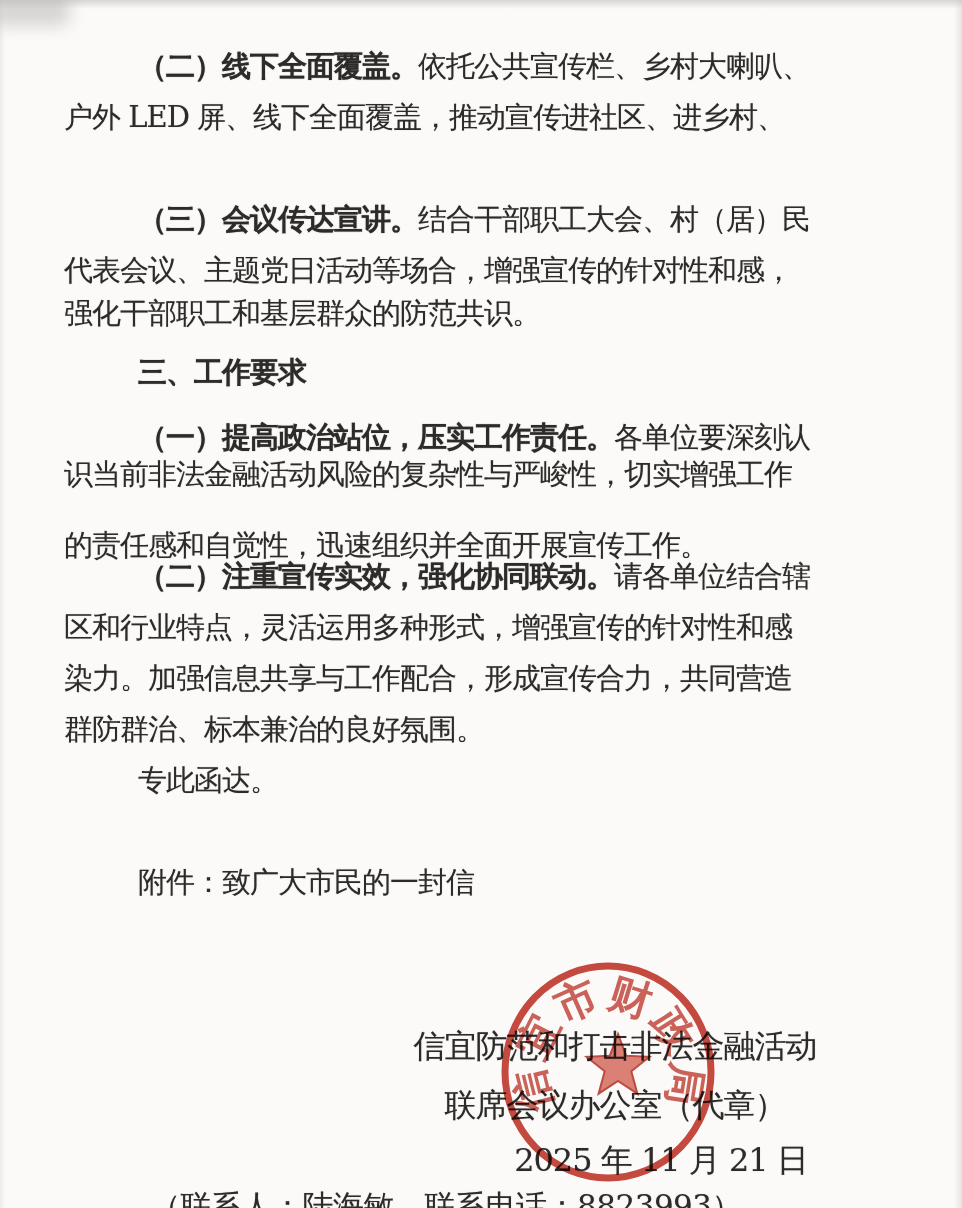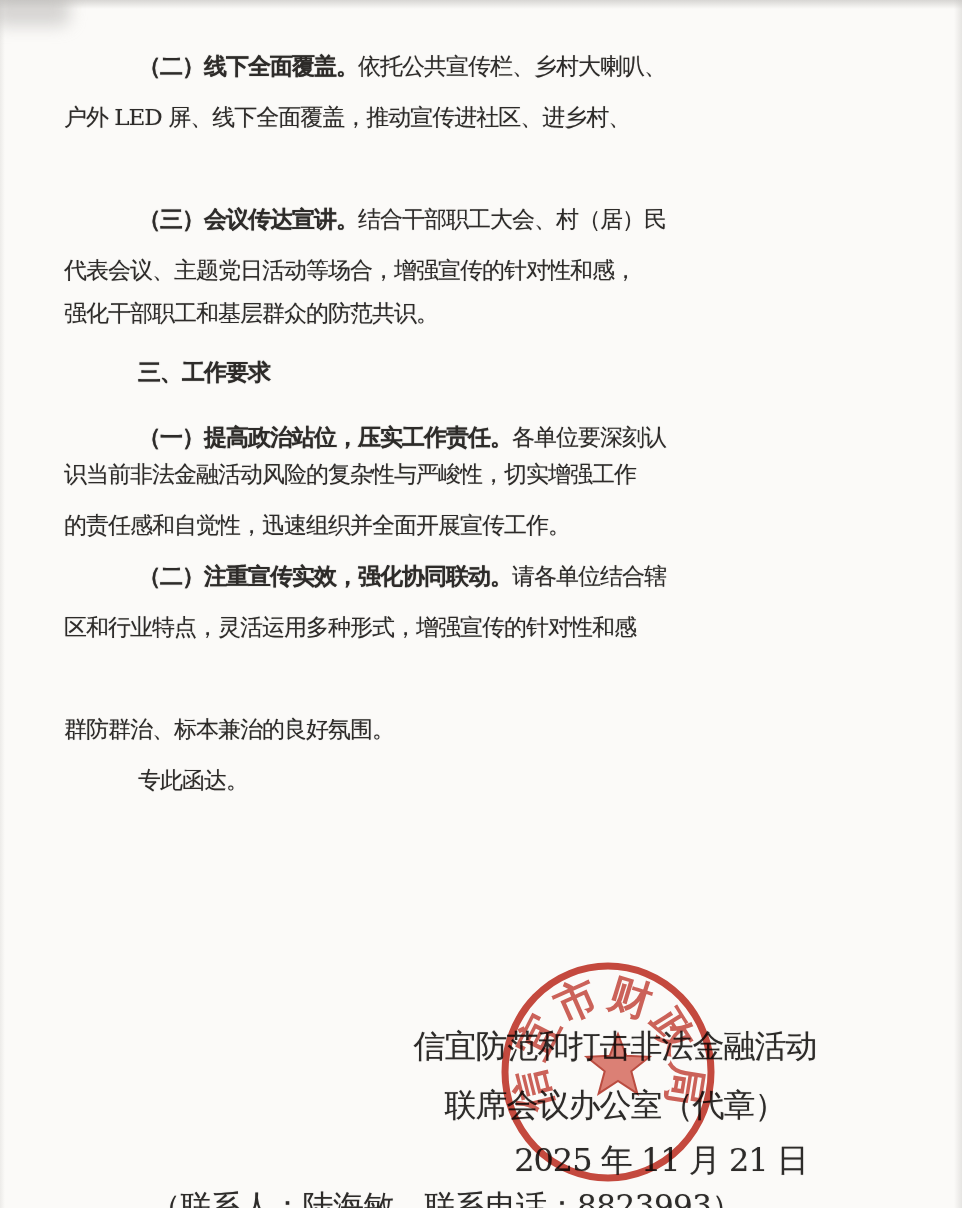--- a/index.html
+++ b/index.html
@@ -19,21 +19,21 @@
     background:linear-gradient(to bottom, rgba(186,184,181,.55), rgba(250,250,248,0));}
   .edge-right{position:absolute;top:0;right:0;bottom:0;width:8px;
     background:linear-gradient(to left, rgba(198,196,193,.4), rgba(250,250,248,0));}
   .edge-left{position:absolute;top:0;left:0;bottom:0;width:5px;
     background:linear-gradient(to right, rgba(203,201,198,.3), rgba(250,250,248,0));}
   .corner-tl{position:absolute;top:-8px;left:-8px;width:78px;height:34px;
     background:rgba(180,178,175,.5);filter:blur(8px);border-radius:10px;}
 
   .line{
     position:absolute;left:64px;
-    font-size:23px;line-height:40px;letter-spacing:-1px;
+    font-size:29px;line-height:40px;letter-spacing:-1px;
     white-space:nowrap;
     text-shadow:0 0 1px rgba(40,38,36,.35);
   }
   .line.indent{left:138px;}
   .line .hd{font-weight:bold;text-shadow:0 0 1px rgba(20,18,16,.6);}
 
   .sigline{
     position:absolute;left:330px;width:570px;text-align:center;
     font-size:32px;line-height:40px;letter-spacing:-1px;white-space:nowrap;
     text-shadow:0 0 1px rgba(40,38,36,.35);
@@ -70,25 +70,27 @@
   <div class="corner-tl"></div>
 
   <div class="line indent" style="top:46px"><span class="hd">（二）线下全面覆盖。</span><span>依托公共宣传栏、乡村大喇叭、</span></div>
   <div class="line" style="top:97px"><span class="hd"></span><span>户外 LED 屏、线下全面覆盖，推动宣传进社区、进乡村、</span></div>
   <div class="line indent" style="top:199px"><span class="hd">（三）会议传达宣讲。</span><span>结合干部职工大会、村（居）民</span></div>
   <div class="line" style="top:250px"><span class="hd"></span><span>代表会议、主题党日活动等场合，增强宣传的针对性和感，</span></div>
   <div class="line" style="top:293px"><span class="hd"></span><span>强化干部职工和基层群众的防范共识。</span></div>
   <div class="line indent" style="top:352px"><span class="hd">三、工作要求</span><span></span></div>
   <div class="line indent" style="top:417px"><span class="hd">（一）提高政治站位，压实工作责任。</span><span>各单位要深刻认</span></div>
   <div class="line" style="top:454px"><span class="hd"></span><span>识当前非法金融活动风险的复杂性与严峻性，切实增强工作</span></div>
-  <div class="line" style="top:505px"><span class="hd"></span><span>的责任感和自觉性，迅速组织并全面开展宣传工作。</span></div>
+  <div class="line" style="top:525px"><span class="hd"></span><span>的责任感和自觉性，迅速组织并全面开展宣传工作。</span></div>
   <div class="line" style="top:607px"><span class="hd"></span><span>区和行业特点，灵活运用多种形式，增强宣传的针对性和感</span></div>
   <div class="line indent" style="top:556px"><span class="hd">（二）注重宣传实效，强化协同联动。</span><span>请各单位结合辖</span></div>
+  <div class="line" style="top:658px"><span class="hd"></span><span>染力。加强信息共享与工作配合，形成宣传合力，共同营造</span></div>
   <div class="line indent" style="top:760px"><span class="hd"></span><span>专此函达。</span></div>
   <div class="line" style="top:709px"><span class="hd"></span><span>群防群治、标本兼治的良好氛围。</span></div>
+  <div class="line indent" style="top:862px"><span class="hd"></span><span>附件：致广大市民的一封信</span></div>
 
   <div class="sigline sig1">信宜防范和打击非法金融活动</div>
   <div class="sigline sig2">联席会议办公室（代章）</div>
   <div class="sigline sigdate">2025 年 11 月 21 日</div>
   <div class="contact">（联系人：陆海敏，联系电话：8823993）</div>
 
   <svg class="seal" width="240" height="240" viewBox="-120 -120 240 240" xmlns="http://www.w3.org/2000/svg">
     <ellipse class="seal-ring" cx="0" cy="0" rx="103" ry="106"></ellipse>
     <path class="seal-star" transform="translate(10,-5)" d="M0,-33 L8.2,-11.3 L31.4,-10.2 L13.3,4.3 L19.4,26.7 L0,14 L-19.4,26.7 L-13.3,4.3 L-31.4,-10.2 L-8.2,-11.3 Z"></path>
     <g class="seal-chars">

